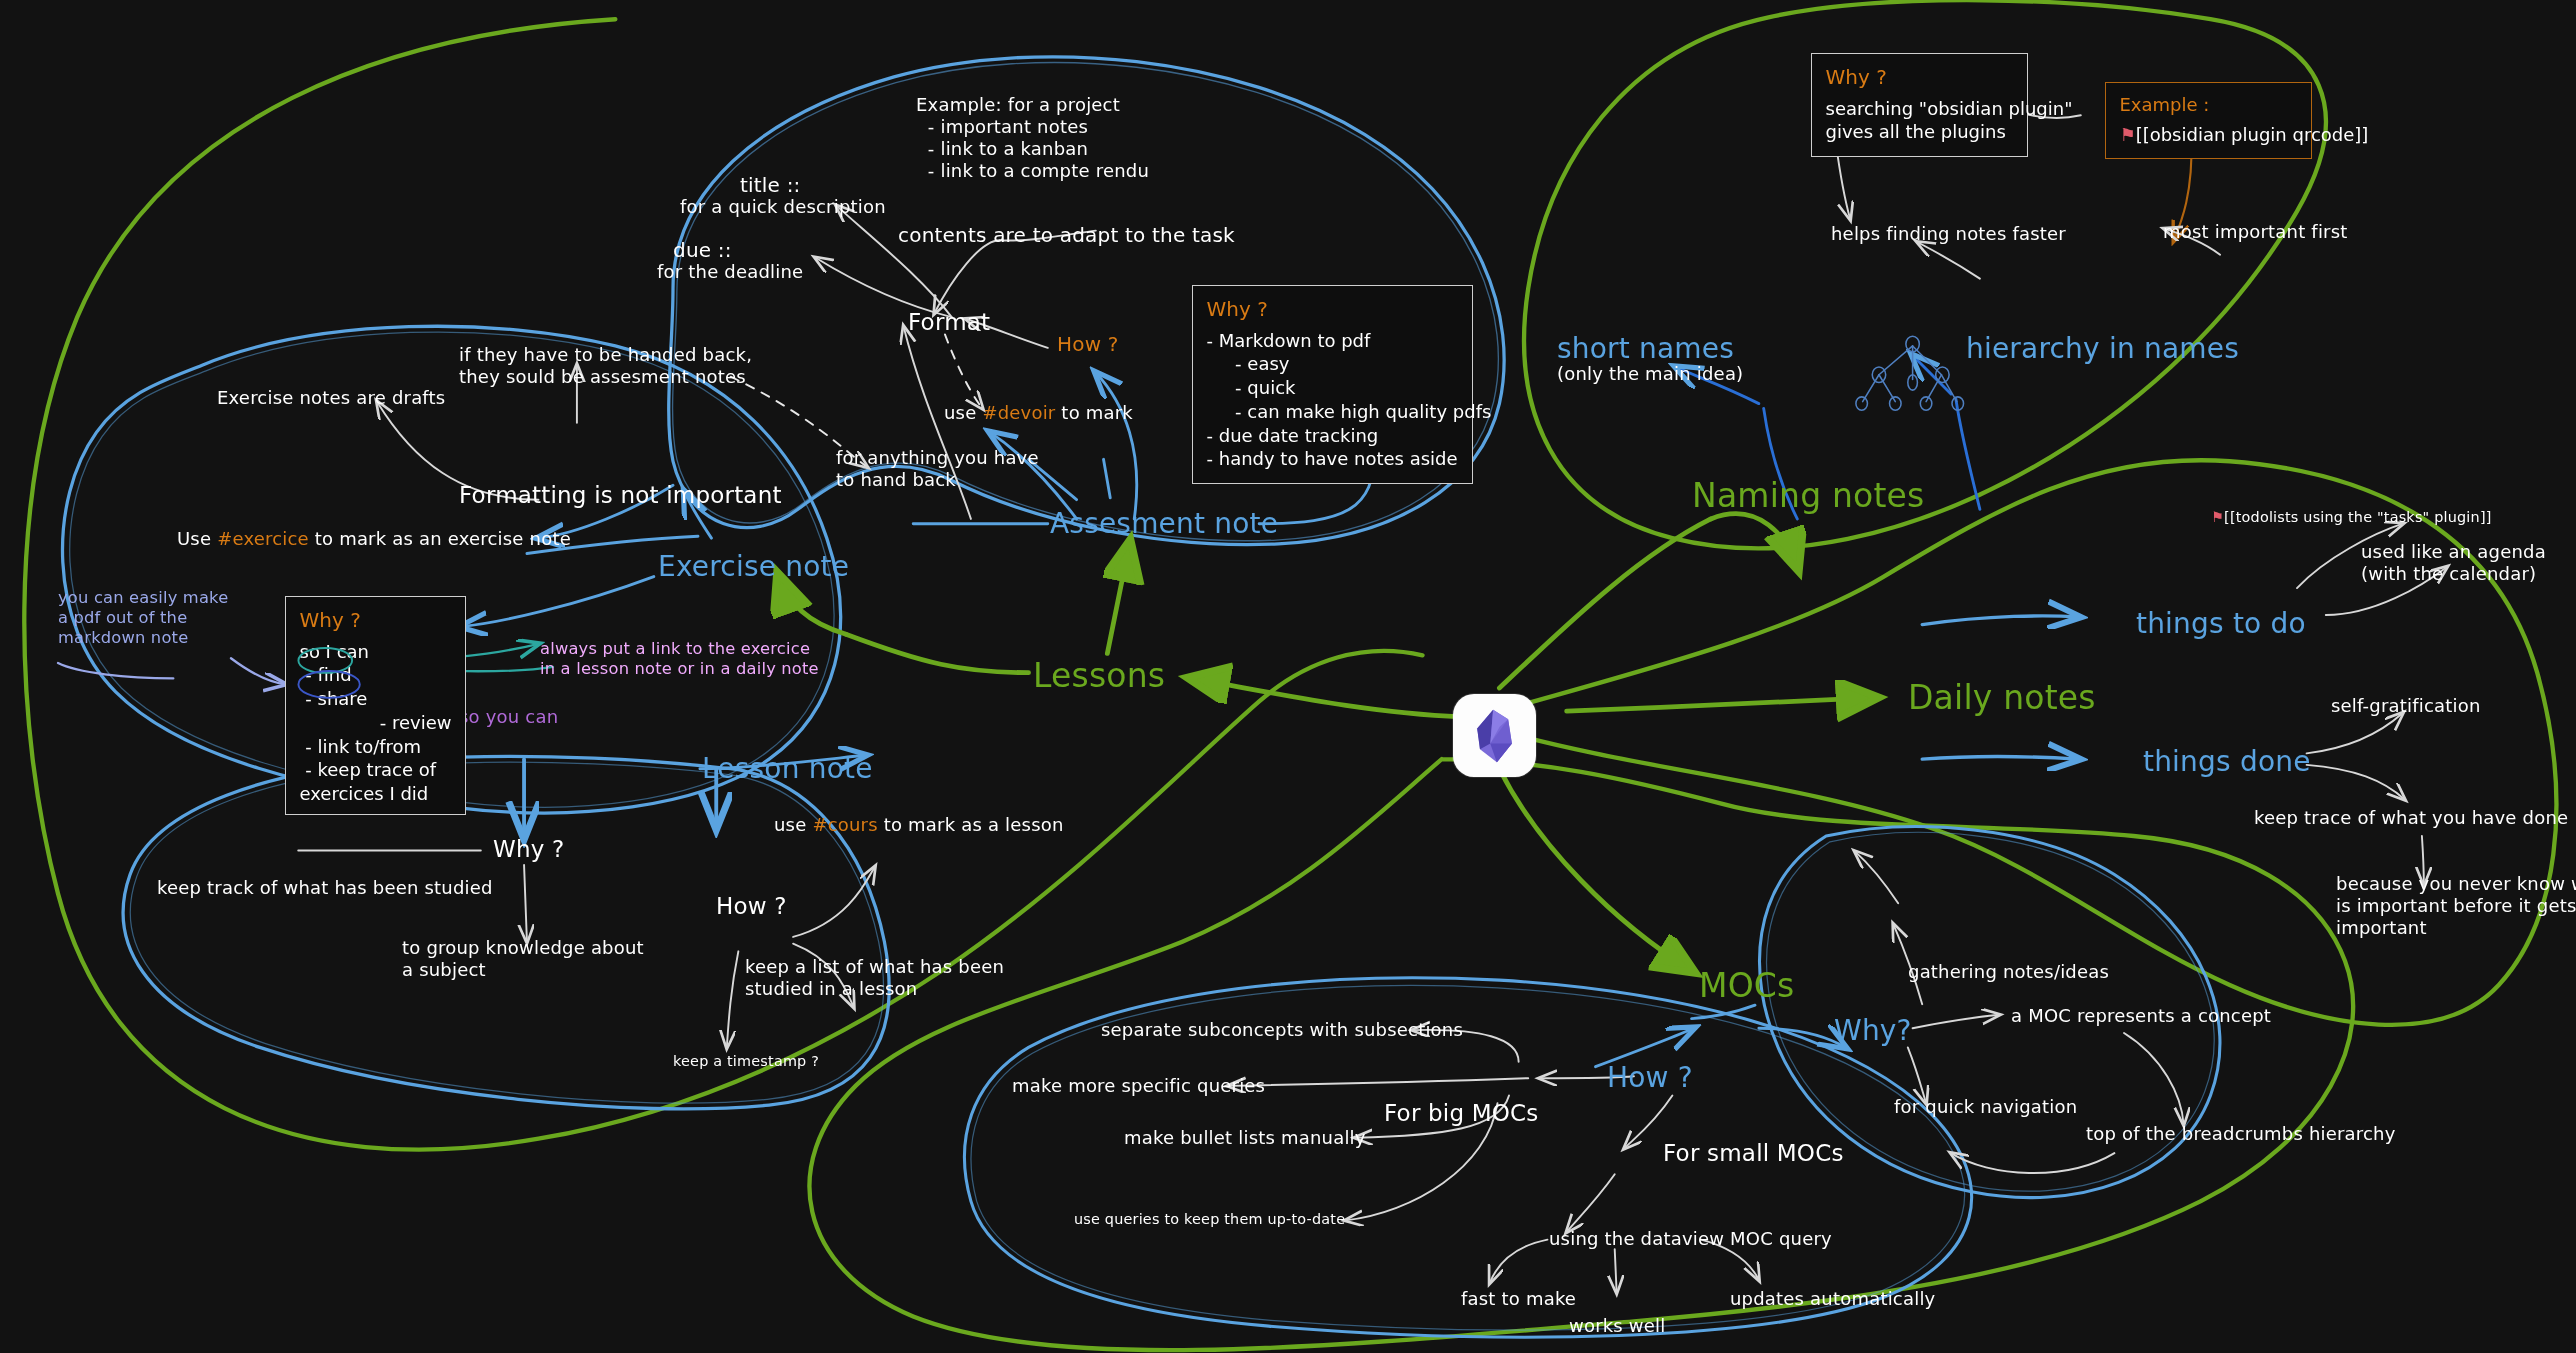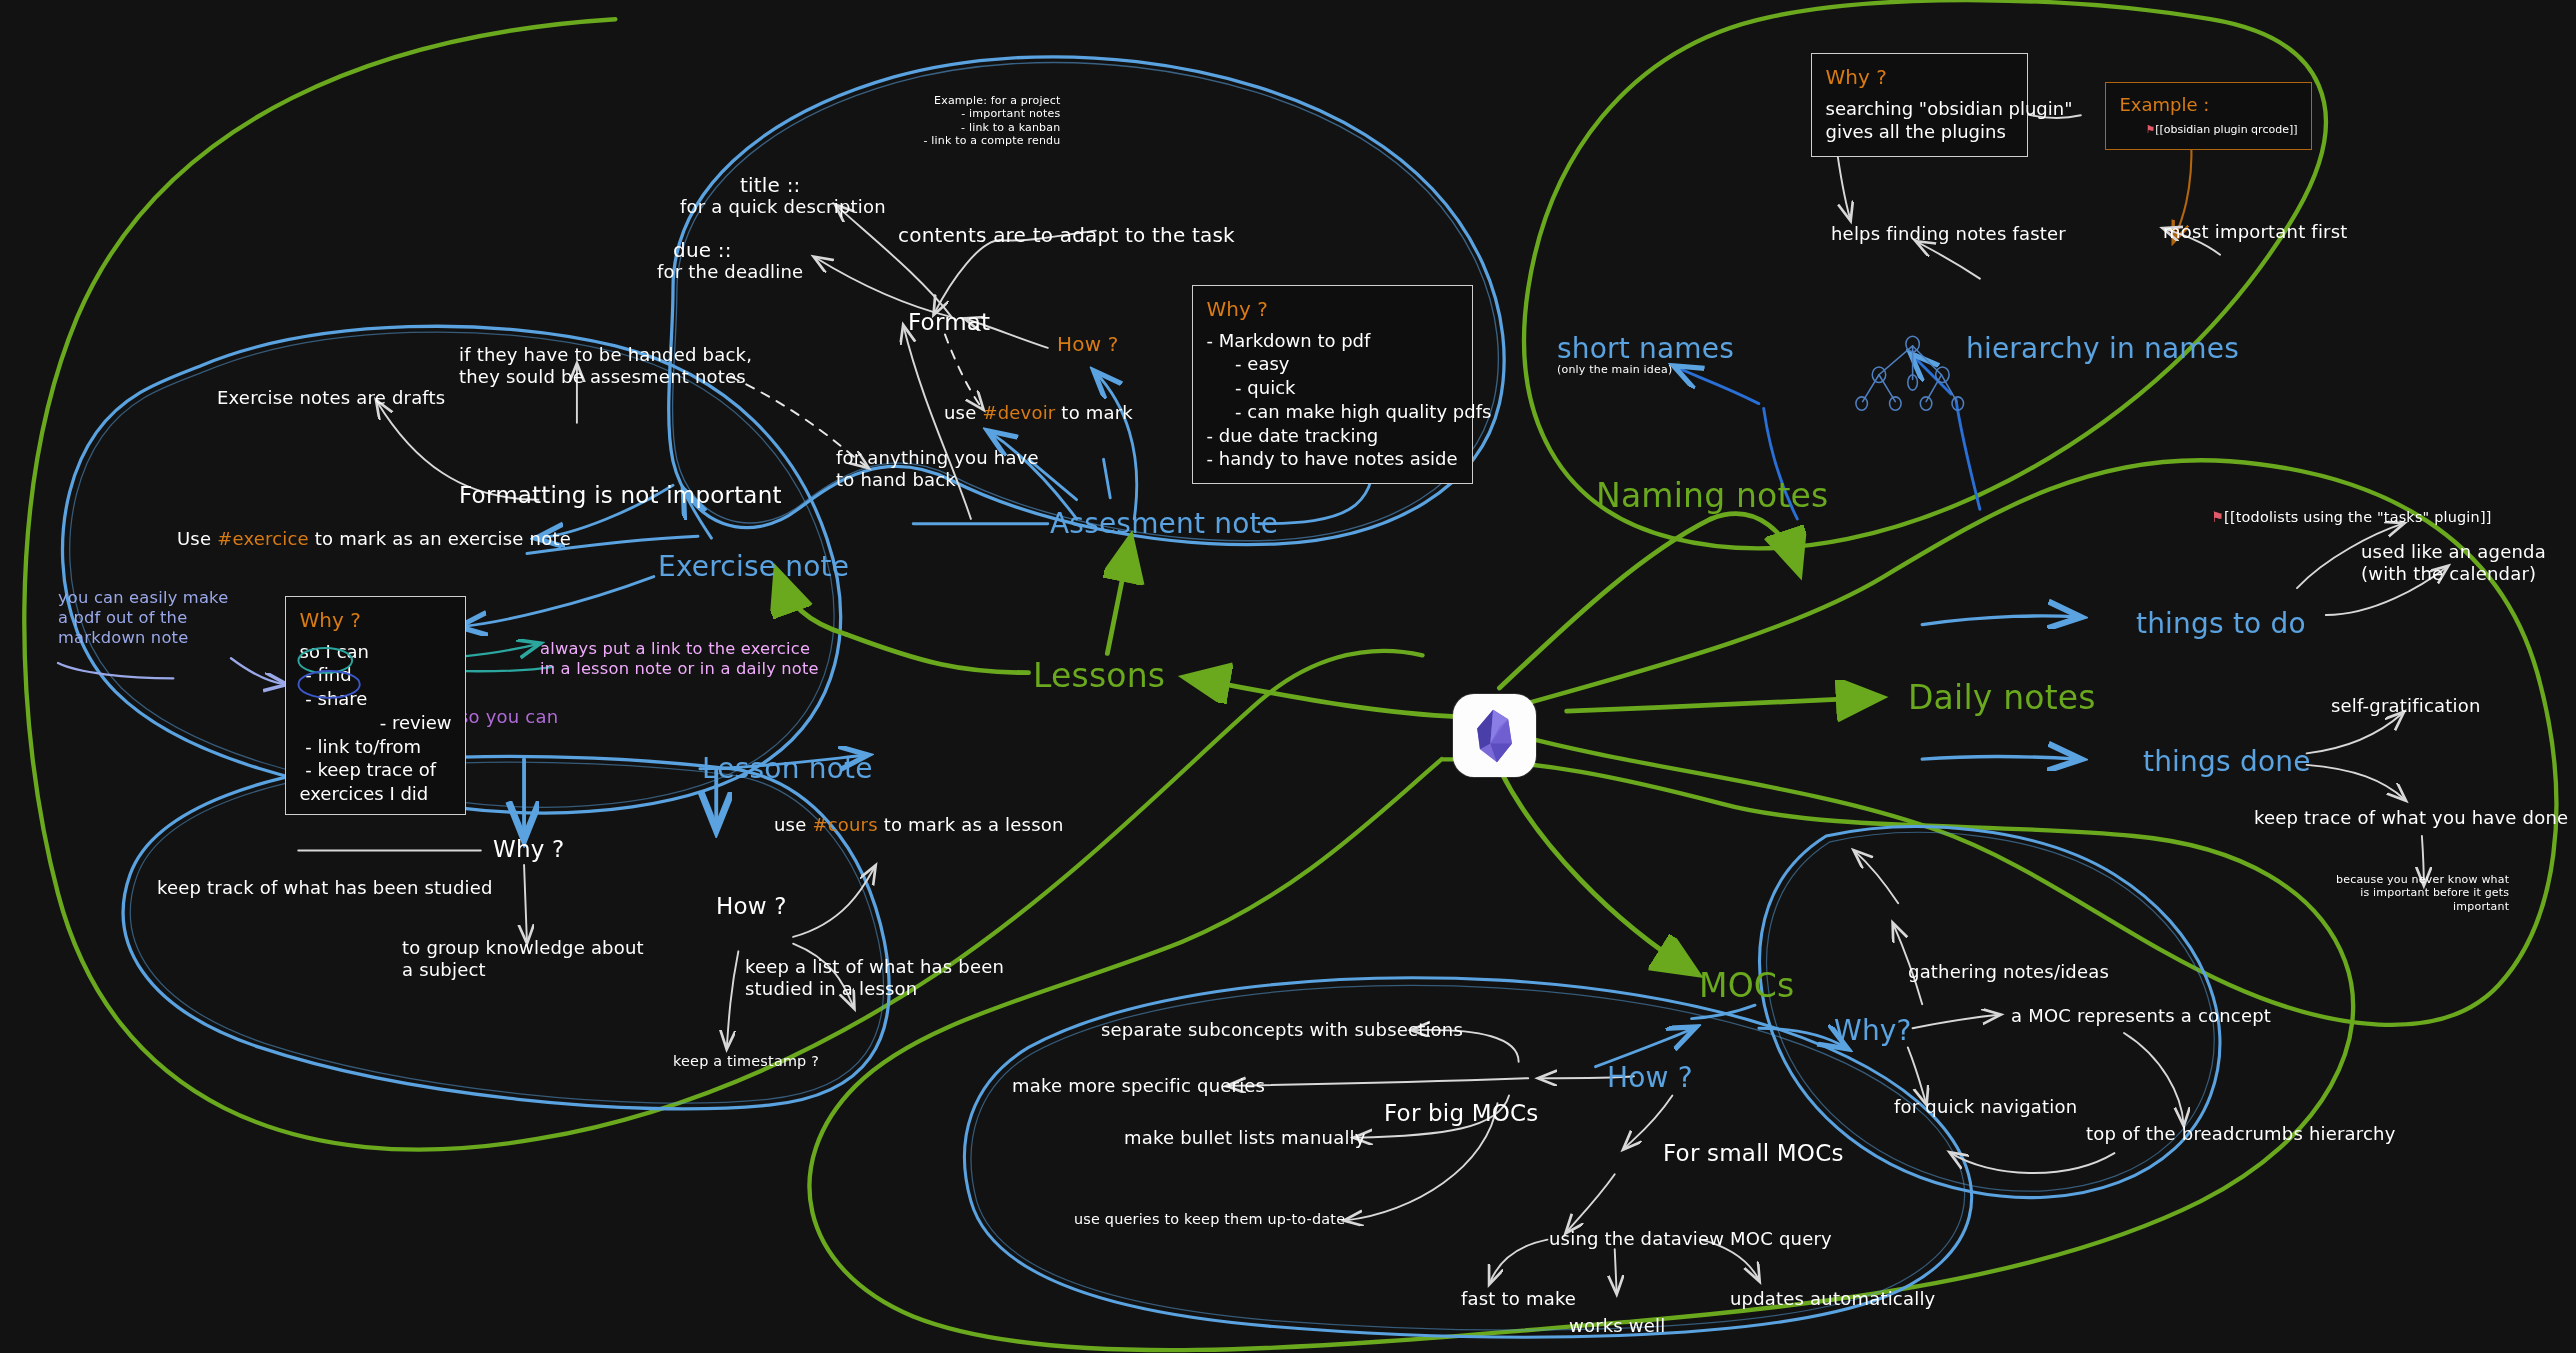--- a/index.html
+++ b/index.html
@@ -18,21 +18,21 @@
     line-height:1.22;
     letter-spacing:0.2px;
   }
   .green{color:#6aa81e;}
   .blue{color:#5aa3e0;}
   .cyan{color:#f0abfc;}
   .orange{color:#d97b14;}
   .periwinkle{color:#9aa8e8;}
   .violet{color:#b06ad8;}
 
-  .s10{font-size:11px;text-align:right;}
+  .s10{font-size:18px;}
   .s11{font-size:14.4px;}
   .s12{font-size:16.3px;}
   .s13{font-size:18px;}
   .s14{font-size:20px;}
   .s16{font-size:23px;}
   .s20{font-size:28px;}
   .s24{font-size:33px;}
 
   .box{
     position:absolute;
@@ -280,21 +280,21 @@
     <svg viewBox="0 0 64 64">
       <polygon points="30,4 46,14 50,40 34,60 16,46 13,24" fill="#7a6ad8"></polygon>
       <polygon points="30,4 13,24 16,46 27,40" fill="#4a3ea8"></polygon>
       <polygon points="46,14 50,40 34,60 27,40" fill="#6f5fd0"></polygon>
       <polygon points="46,14 37,22 27,40 30,4" fill="#8b7de6"></polygon>
       <polygon points="34,60 50,40 27,40" fill="#5b4cc0"></polygon>
     </svg>
   </div>
 
   <div class="lbl green s24" style="left:1033px;top:656px;">Lessons</div>
-  <div class="lbl green s24" style="left:1596px;top:476px;">Naming notes</div>
+  <div class="lbl green s24" style="left:1692px;top:476px;">Naming notes</div>
   <div class="lbl green s24" style="left:1908px;top:678px;">Daily notes</div>
   <div class="lbl green s24" style="left:1699px;top:966px;">MOCs</div>
 
   <div class="lbl s10" style="left:916px;top:94px;">Example: for a project
   - important notes
   - link to a kanban
   - link to a compte rendu</div>
   <div class="lbl s14" style="left:740px;top:173px;text-align:center;">title ::</div>
   <div class="lbl s13" style="left:680px;top:196px;">for a quick description</div>
   <div class="lbl s14" style="left:673px;top:238px;">due ::</div>

